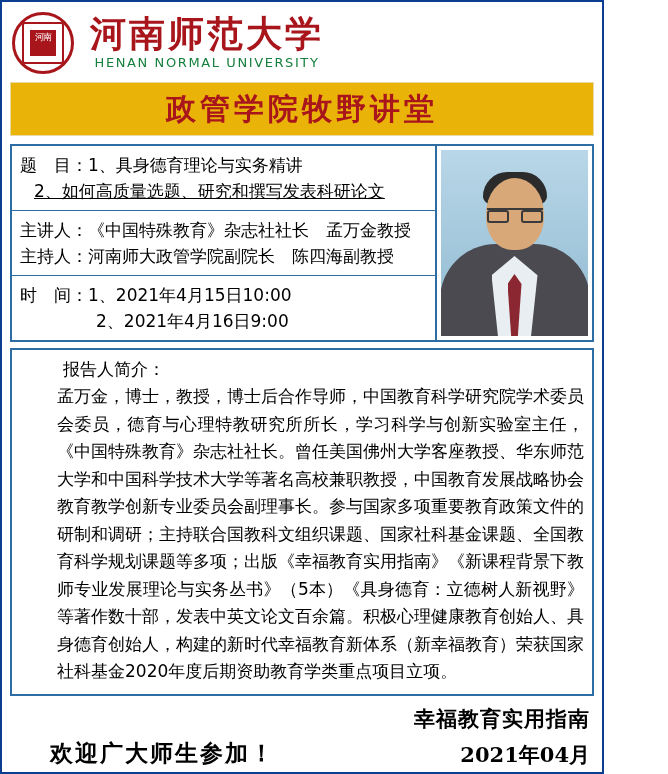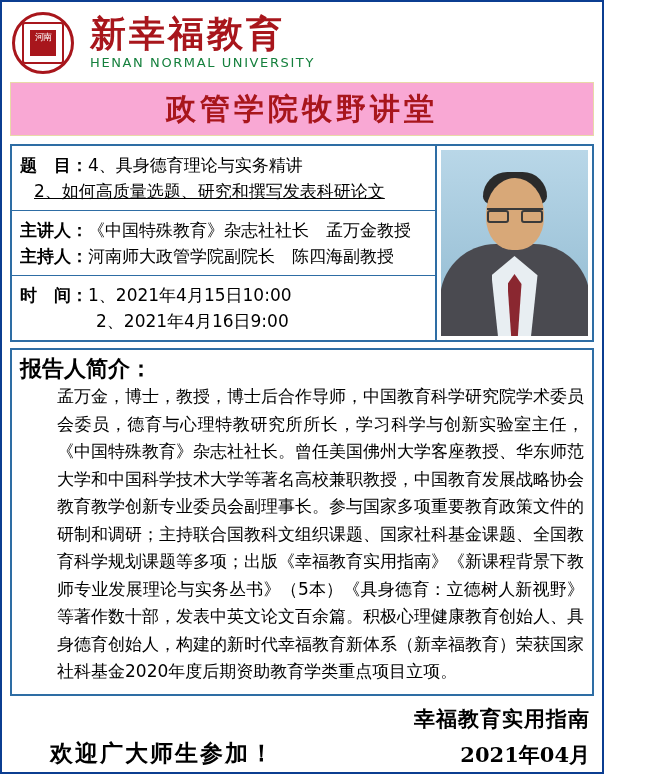--- a/index.html
+++ b/index.html
@@ -86,21 +86,21 @@
     color: #15803d;
     font-size: 13px;
     letter-spacing: 1.6px;
     line-height: 18px;
     text-align: center;
   }
   
   .title-banner {
     margin: 2px 8px 8px 8px;
     height: 52px;
-    background: #f9a8d4;
+    background: #eab308;
     border: 1px solid #e8d9a8;
     display: flex;
     align-items: center;
     justify-content: center;
   }
   .title-banner .title-text {
     color: #a8161c;
     font-size: 30px;
     font-weight: bold;
     letter-spacing: 4px;
@@ -125,21 +125,21 @@
   }
   .info-row:last-child {
     border-bottom: none;
   }
   .info-row .line {
     white-space: nowrap;
     overflow: hidden;
     text-overflow: ellipsis;
   }
   .label {
-    font-weight: bold;
+    font-weight: normal;
     text-align: center;
   }
   .photo-cell {
     flex: 0 0 157px;
     border-left: 2px solid #2e6da4;
     padding: 4px;
     box-sizing: border-box;
     background: #ffffff;
   }
   .photo {
@@ -222,23 +222,24 @@
     clip-path: polygon(50% 0, 100% 16%, 74% 100%, 26% 100%, 0 16%);
   }
   
   .bio-wrap {
     margin: 6px 8px 0 8px;
     border: 2px solid #2e6da4;
     box-sizing: border-box;
     padding: 6px 8px 8px 8px;
   }
   .bio-title {
-    font-size: 22px;
-    font-weight: bold;
+    font-size: 17px;
+    font-weight: normal;
     line-height: 26px;
+    margin-left: 43px;
   }
   .bio-text {
     font-size: 17px;
     line-height: 27.5px;
     text-align: justify;
     text-justify: inter-ideograph;
     margin-top: 1px;
     margin-left: 37px;
   }
   
@@ -278,35 +279,35 @@
 </head>
 <body>
 
 <div class="poster">
 
   <div class="header">
     <div class="logo-emblem">
       <div class="emblem-inner">河南</div>
     </div>
     <div class="logo-text">
-      <div class="logo-cn">新幸福教育</div>
+      <div class="logo-cn">河南师范大学</div>
       <div class="logo-en">HENAN  NORMAL  UNIVERSITY</div>
     </div>
   </div>
 
   <div class="title-banner">
     <div class="title-text">政管学院牧野讲堂</div>
   </div>
 
   <div class="info-wrap">
     <div class="info-left">
 
       <div class="info-row">
         <div class="line">
-          <span class="label">题　目：</span><span>4、具身德育理论与实务精讲</span>
+          <span class="label">题　目：</span><span>1、具身德育理论与实务精讲</span>
         </div>
         <div class="line" style="padding-left:14px;text-decoration:underline;">2、如何高质量选题、研究和撰写发表科研论文</div>
       </div>
 
       <div class="info-row">
         <div class="line">
           <span class="label">主讲人：</span><span>《中国特殊教育》杂志社社长　孟万金教授</span>
         </div>
         <div class="line">
           <span class="label">主持人：</span><span>河南师大政管学院副院长　陈四海副教授</span>

